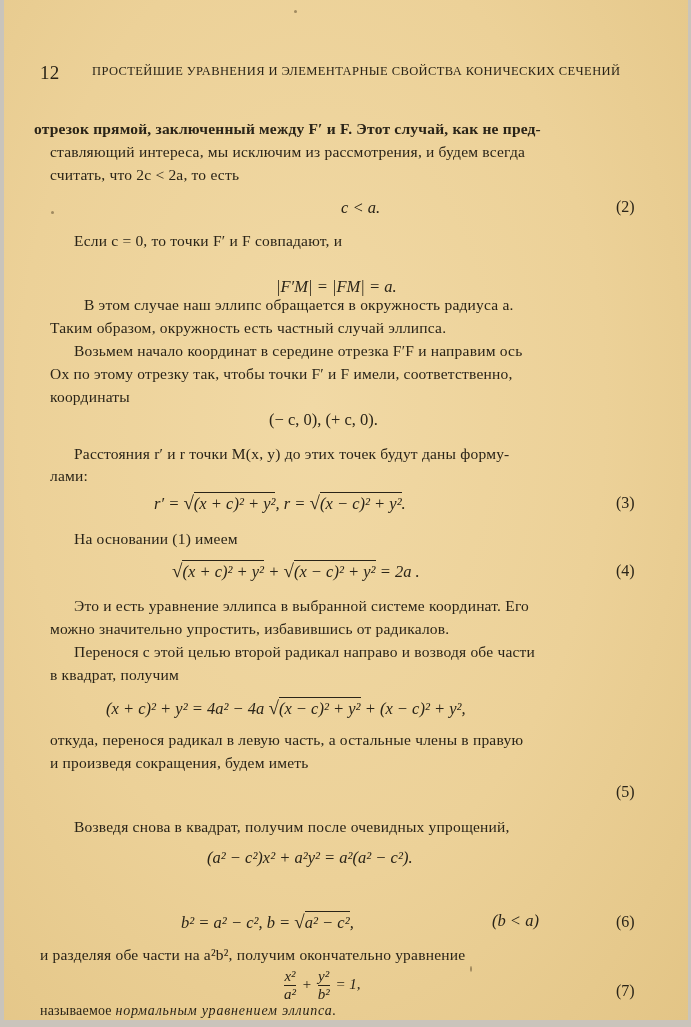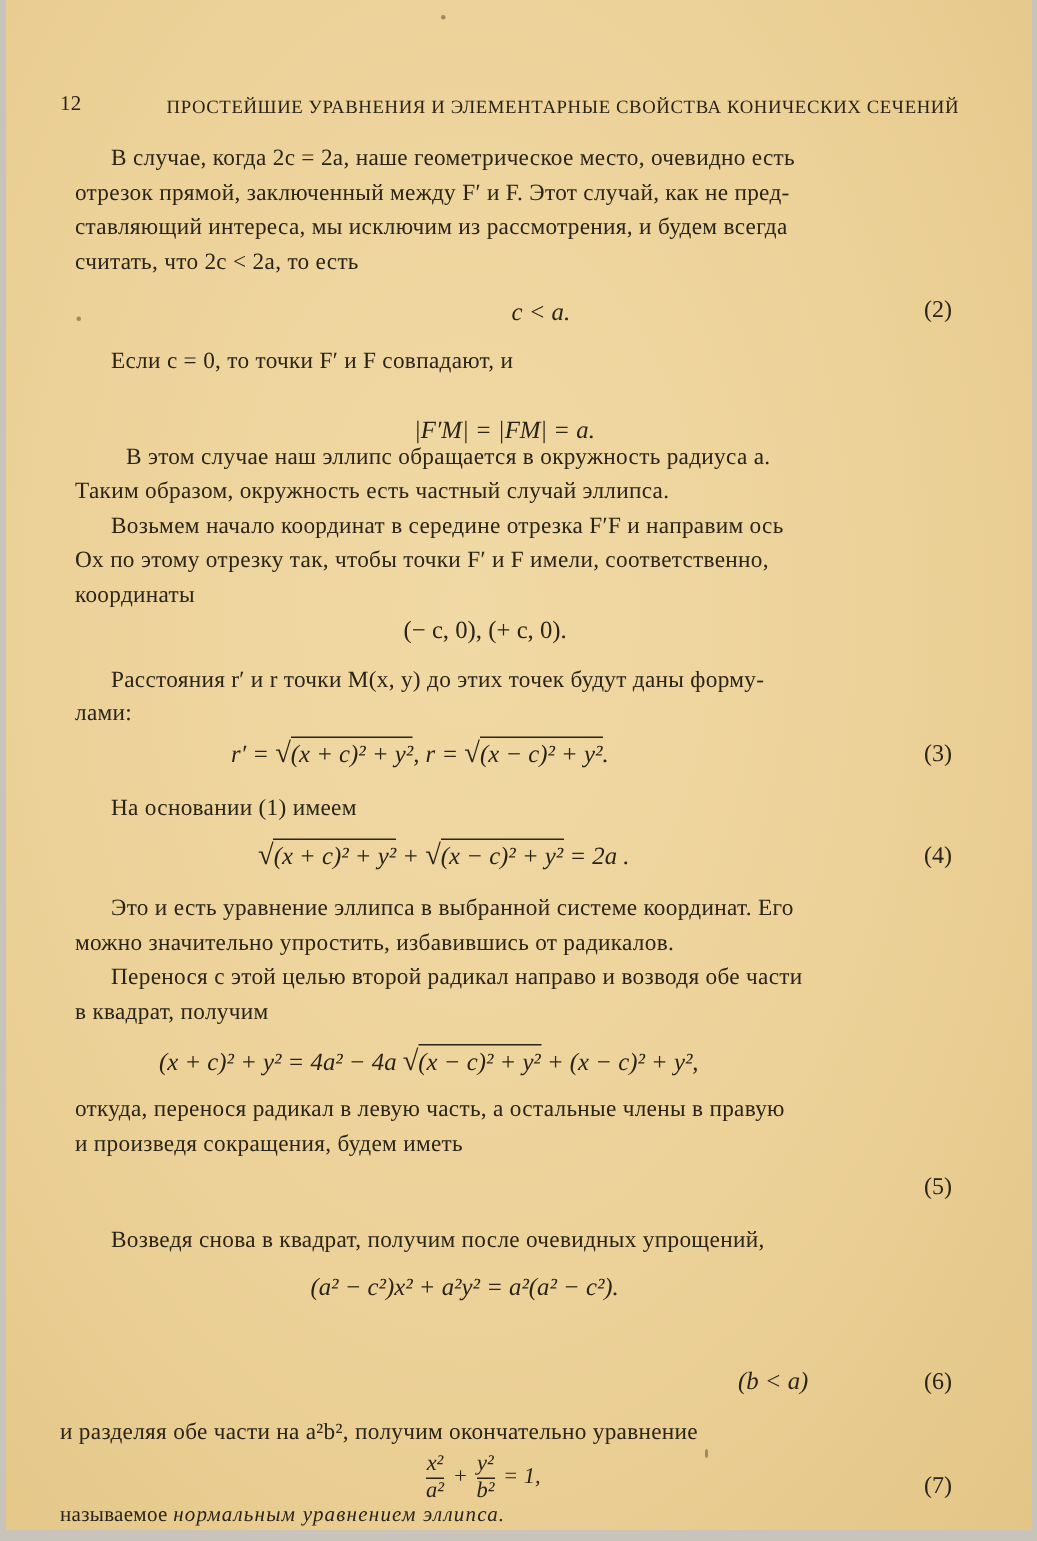--- a/index.html
+++ b/index.html
@@ -8,42 +8,41 @@
     background: #c9c4bb;
     font-family: "Liberation Serif", "DejaVu Serif", serif;
     color: #2a2418;
   }
   .page {
     position: absolute; left: 4px; top: 0; width: 684px; height: 1020px;
     background: radial-gradient(ellipse at 45% 40%, #f1d9a5 0%, #ecd198 55%, #e3c586 100%);
   }
   .line { position: absolute; white-space: nowrap; font-size: 15.5px; letter-spacing: 0.2px; }
   .header { font-size: 12.5px; letter-spacing: 0.4px; }
-  .pagenum { font-size: 14px; }
+  .pagenum { font-size: 19px; }
   .m { font-style: italic; }
   .eq { position: absolute; white-space: nowrap; font-size: 16.5px; }
   .eqnum { position: absolute; left: 612px; font-size: 16px; }
   .sqrt { border-top: 1px solid #2a2418; padding-top: 1px; }
   .rad { font-style: normal; font-size: 19px; }
   .frac { display: inline-block; vertical-align: middle; text-align: center; margin: 0 2px; }
   .frac span { display: block; line-height: 17px; }
   .frac .num { border-bottom: 1px solid #2a2418; }
   .ital-text { font-style: italic; letter-spacing: 0.8px; }
   .speck { position: absolute; background: #6c5a3a; border-radius: 50%; opacity: 0.6; }
 </style>
 </head>
 <body>
 
 <div class="page">
 
   <div class="line pagenum" style="left:36px;top:62px;">12</div>
-  <div class="line header" style="left:88px;top:64px;margin-left:19px;">ПРОСТЕЙШИЕ УРАВНЕНИЯ И ЭЛЕМЕНТАРНЫЕ СВОЙСТВА КОНИЧЕСКИХ СЕЧЕНИЙ</div>
+  <div class="line header" style="left:88px;top:64px;">ПРОСТЕЙШИЕ УРАВНЕНИЯ И ЭЛЕМЕНТАРНЫЕ СВОЙСТВА КОНИЧЕСКИХ СЕЧЕНИЙ</div>
 
-  <div class="line" style="left:70px;top:97px;">В случае, когда 2c = 2a, наше геометрическое место, очевидно есть</div>
-  <div class="line" style="left:46px;top:120px;">отрезок прямой, заключенный между F′ и F. Этот случай, как не пред-</div>
+  <div class="line" style="left:30px;top:120px;font-weight:bold;">отрезок прямой, заключенный между F′ и F. Этот случай, как не пред-</div>
   <div class="line" style="left:46px;top:143px;">ставляющий интереса, мы исключим из рассмотрения, и будем всегда</div>
   <div class="line" style="left:46px;top:166px;">считать, что 2c &lt; 2a, то есть</div>
 
   <div class="eq m" style="left:337px;top:198px;">c &lt; a.</div>
   <div class="eqnum" style="top:198px;">(2)</div>
 
   <div class="line" style="left:70px;top:232px;">Если c = 0, то точки F′ и F совпадают, и</div>
 
   <div class="eq m" style="left:272px;top:277px;">|F′M| = |FM| = a.</div>
 
@@ -84,20 +83,23 @@
   <div class="line" style="left:46px;top:731px;">откуда, перенося радикал в левую часть, а остальные члены в правую</div>
   <div class="line" style="left:46px;top:754px;">и произведя сокращения, будем иметь</div>
 
   <div class="eqnum" style="top:783px;">(5)</div>
 
   <div class="line" style="left:70px;top:818px;">Возведя снова в квадрат, получим после очевидных упрощений,</div>
 
   <div class="eq m" style="left:203px;top:848px;">(a² − c²)x² + a²y² = a²(a² − c²).</div>
 
 
+  <div class="eq m" style="left:177px;top:911px;">
+    <span>b² = a² − c²,  b = </span><span class="rad">√</span><span class="sqrt">a² − c²</span><span>,</span>
+  </div>
   <div class="eq m" style="left:488px;top:911px;">(b &lt; a)</div>
   <div class="eqnum" style="top:913px;">(6)</div>
 
   <div class="line" style="left:36px;top:946px;">и разделяя обе части на a²b², получим окончательно уравнение</div>
 
   <div class="eq m" style="left:278px;top:968px;font-size:15px;">
     <span class="frac"><span class="num">x²</span><span>a²</span></span>
     <span>+</span>
     <span class="frac"><span class="num">y²</span><span>b²</span></span>
     <span>= 1,</span>

